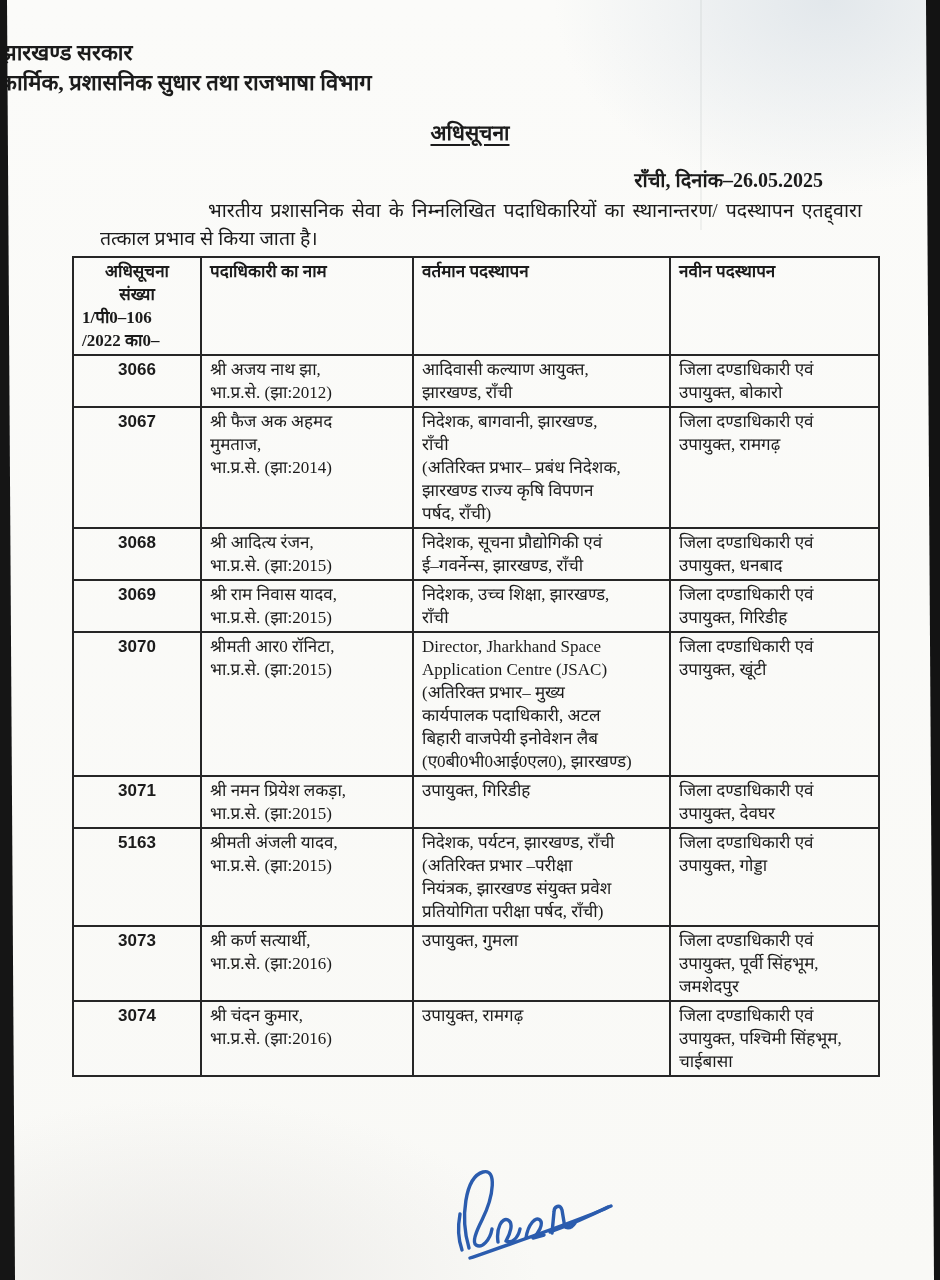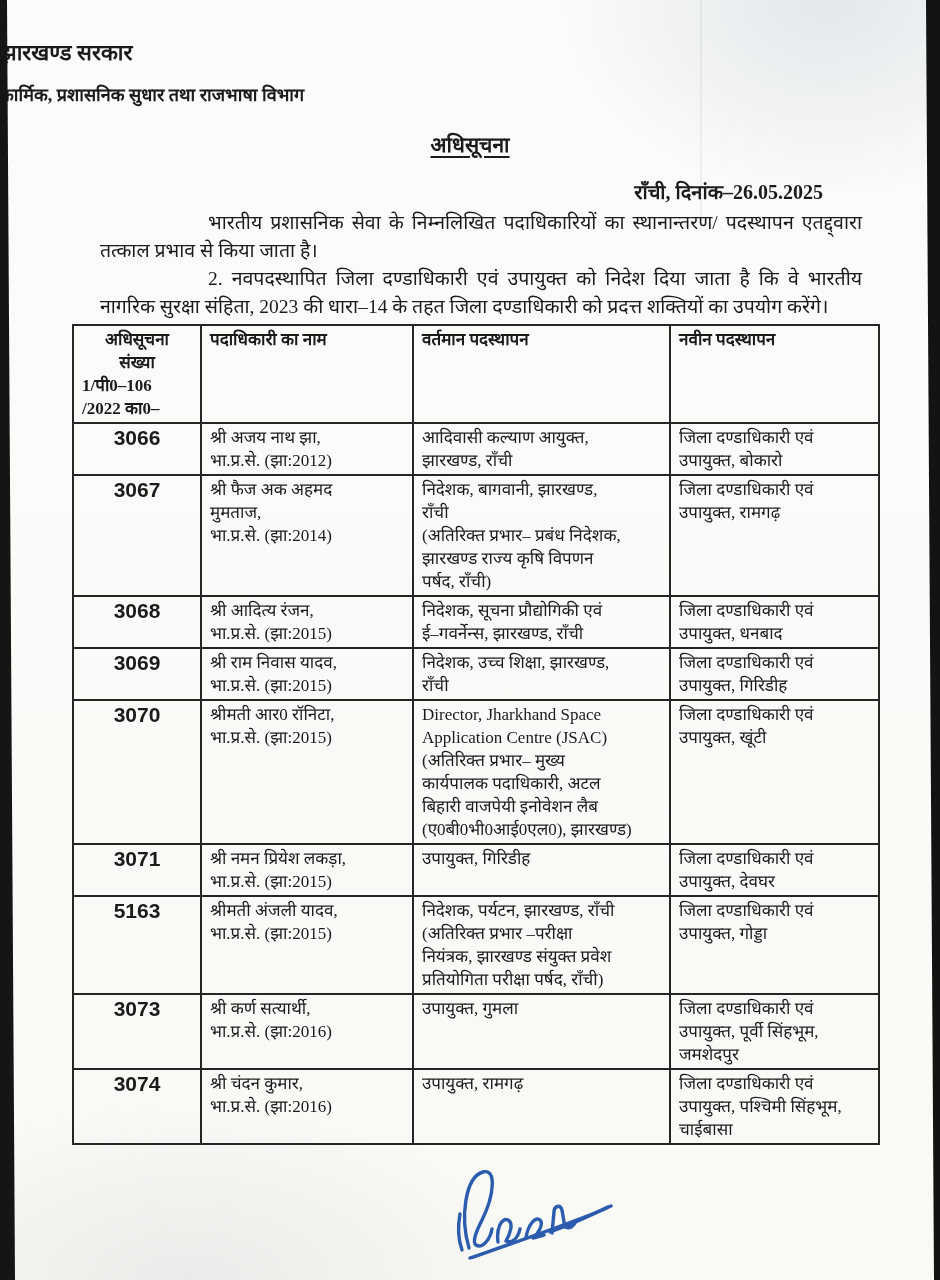--- a/index.html
+++ b/index.html
@@ -13,38 +13,38 @@
       linear-gradient(#fbfbf9,#f9f9f6);
   }
   
   .edge-left{position:absolute;left:0;top:0;width:16px;height:100%;background:#151515;
     clip-path:polygon(0 0,7px 0,15px 100%,0 100%);z-index:5;}
   .edge-right{position:absolute;right:0;top:0;width:18px;height:100%;background:#131313;
     clip-path:polygon(4px 0,18px 0,18px 100%,12px 100%);z-index:5;}
   .crease{position:absolute;left:700px;top:0;width:2px;height:230px;background:rgba(90,95,105,.07);}
 
   .doc-header{padding-top:38px;text-align:left;line-height:30px;font-size:22px;font-weight:600;}
-  .doc-header .line2{font-size:18px;margin-top:12px;}
+  .doc-header .line2{font-size:22px;}
   .notice-title{margin-top:20px;text-align:center;font-size:21px;font-weight:600;
     text-decoration:underline;text-underline-offset:4px;}
   .date-row{margin-top:20px;padding-right:117px;text-align:right;font-size:20px;font-weight:600;}
 
   .body-text{margin:4px 78px 0 100px;font-size:19.5px;line-height:28px;text-align:justify;}
   .body-text p{margin:0;text-indent:108px;}
 
   table.transfer{border-collapse:collapse;margin:3px 0 0 72px;width:806px;table-layout:fixed;
     font-size:17px;line-height:23px;}
   table.transfer th,table.transfer td{border:2px solid #262626;vertical-align:top;padding:2px 8px;}
   th{font-weight:700;}
   .th-col1{padding:2px 6px;}
   .th-col1 .c{display:block;text-align:center;}
   .th-col1 .l{display:block;text-align:left;}
   .th-mid{text-align:left;vertical-align:top;}
   td.no{ text-align:center;font-weight:700;font-family:"Liberation Sans","DejaVu Sans",sans-serif;
-    font-size:21px;padding-top:4px;}
+    font-size:17px;padding-top:4px;}
   td.cell{white-space:pre-line;}
   .sig{position:absolute;left:432px;top:1162px;z-index:4;}
 </style>
 </head>
 <body>
 
 <div class="edge-left"></div>
 <div class="edge-right"></div>
 <div class="crease"></div>
 
@@ -52,21 +52,20 @@
   <div>झारखण्ड सरकार</div>
   <div class="line2">कार्मिक, प्रशासनिक सुधार तथा राजभाषा विभाग</div>
 </div>
 
 <div class="notice-title">अधिसूचना</div>
 
 <div class="date-row">राँची, दिनांक–26.05.2025</div>
 
 <div class="body-text">
   <p>भारतीय प्रशासनिक सेवा के निम्नलिखित पदाधिकारियों का स्थानान्तरण/ पदस्थापन एतद्द्वारा तत्काल प्रभाव से किया जाता है।</p>
-  <p>2. नवपदस्थापित जिला दण्डाधिकारी एवं उपायुक्त को निदेश दिया जाता है कि वे भारतीय नागरिक सुरक्षा संहिता, 2023 की धारा–14 के तहत जिला दण्डाधिकारी को प्रदत्त शक्तियों का उपयोग करेंगे।</p>
 </div>
 
 <table class="transfer">
   <colgroup>
     <col style="width:128px">
       <col style="width:212px">
       <col style="width:257px">
       <col style="width:209px">
   </colgroup>
   <tbody>

